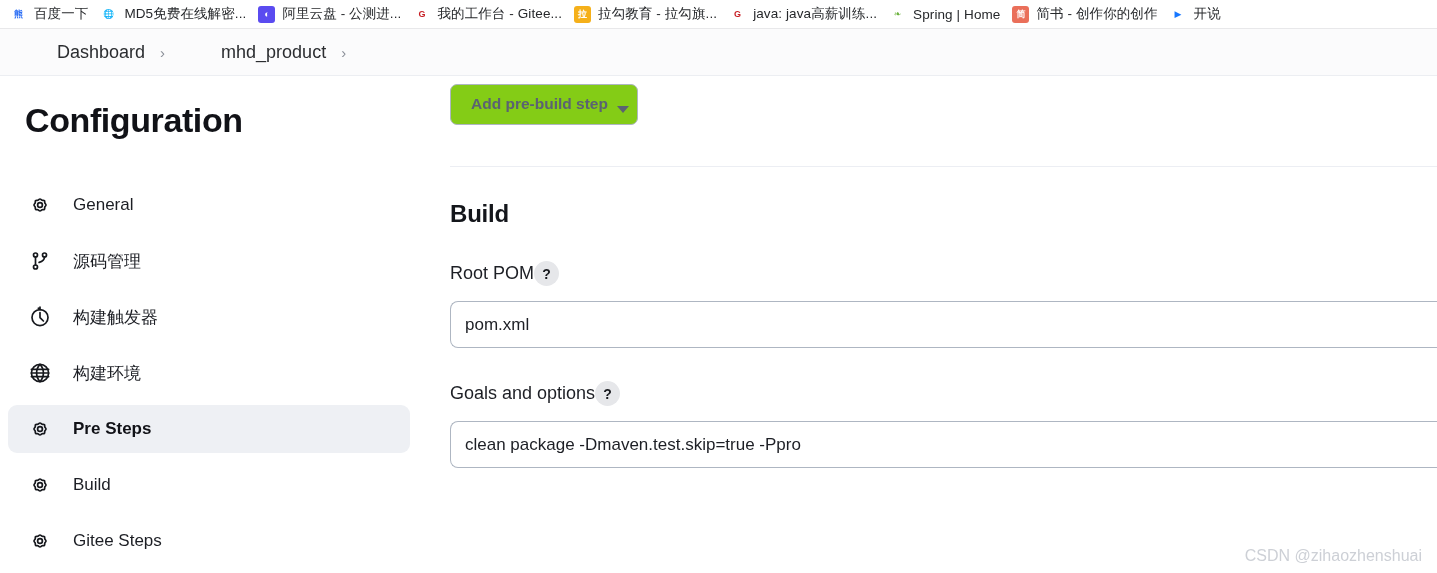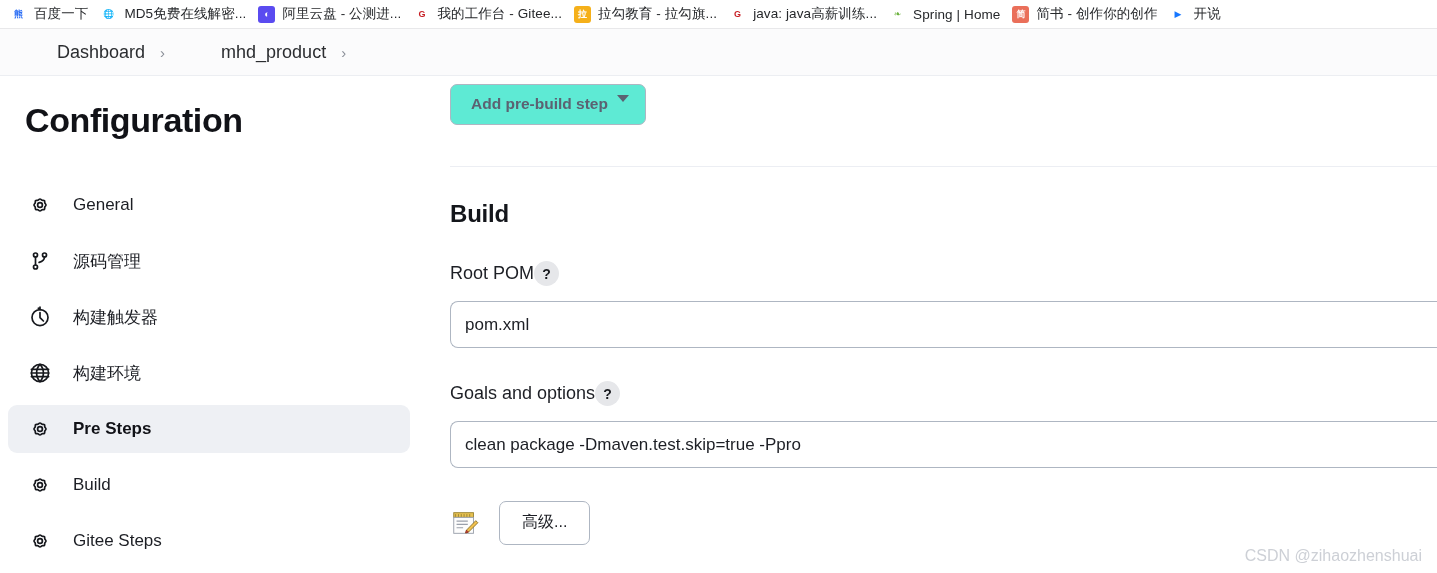--- a/index.html
+++ b/index.html
@@ -124,29 +124,29 @@
   
   #main {
     flex: 1 1 auto;
     position: relative;
     padding: 0 0 0 10px;
     overflow: hidden;
   }
   #addstep-wrap { padding-top: 8px; }
   #add-prebuild-step {
     display: inline-flex;
-    align-items: flex-start;
+    align-items: flex-end;
     gap: 9px;
-    background: #5eead4;
+    background: #84cc16;
     border: 1px solid #aeb6c2;
     border-radius: 7px;
     color: #5b6272;
     font-size: 15.5px;
     font-weight: bold;
-    padding: 10px 16px 11px 20px;
+    padding: 10px 8px 11px 20px;
     cursor: pointer;
     font-family: "Liberation Sans", sans-serif;
   }
   .caret {
     width: 0; height: 0;
     border-left: 6px solid transparent;
     border-right: 6px solid transparent;
     border-top: 7px solid #5b6272;
     display: inline-block;
   }
@@ -372,29 +372,16 @@
       <span class="help-badge">?</span>
     </div>
     <input class="text-input" id="root-pom-input" type="text" value="pom.xml" style="">
 
     <div class="field-label-row">
       <span class="field-label">Goals and options</span>
       <span class="help-badge">?</span>
     </div>
     <input class="text-input" id="goals-input" type="text" value="clean package -Dmaven.test.skip=true -Ppro" style="">
 
-    <div id="bottom-row">
-      <span>
-        <svg id="notepad-icon" viewBox="0 0 32 32" xmlns="http://www.w3.org/2000/svg">
-          <rect x="4" y="5" width="21" height="5" fill="#e8c252" stroke="#9a8330" stroke-width="1"></rect>
-          <path d="M6 6.5v3M9 6.5v3M12 6.5v3M15 6.5v3M18 6.5v3M21 6.5v3" stroke="#9a8330" stroke-width="1"></path>
-          <rect x="4" y="10" width="21" height="17" fill="#fdfdfd" stroke="#9aa0ab" stroke-width="1"></rect>
-          <path d="M7 14h12M7 17.5h12M7 21h7" stroke="#9aa0ab" stroke-width="1.2"></path>
-          <path d="M27.5 13.5l2.2 2.2-10 10-3 .9.9-3z" fill="#f2c14e" stroke="#8c7226" stroke-width="1"></path>
-          <path d="M17.6 23.6l-.9 3 3-.9z" fill="#d7473f" stroke="#8c2a24" stroke-width="0.8"></path>
-        </svg>
-      </span>
-      <button id="advanced-button">高级...</button>
-    </div>
 
     <div id="watermark">CSDN @zihaozhenshuai</div>
   </div>
 </div>
 
 </body></html>

